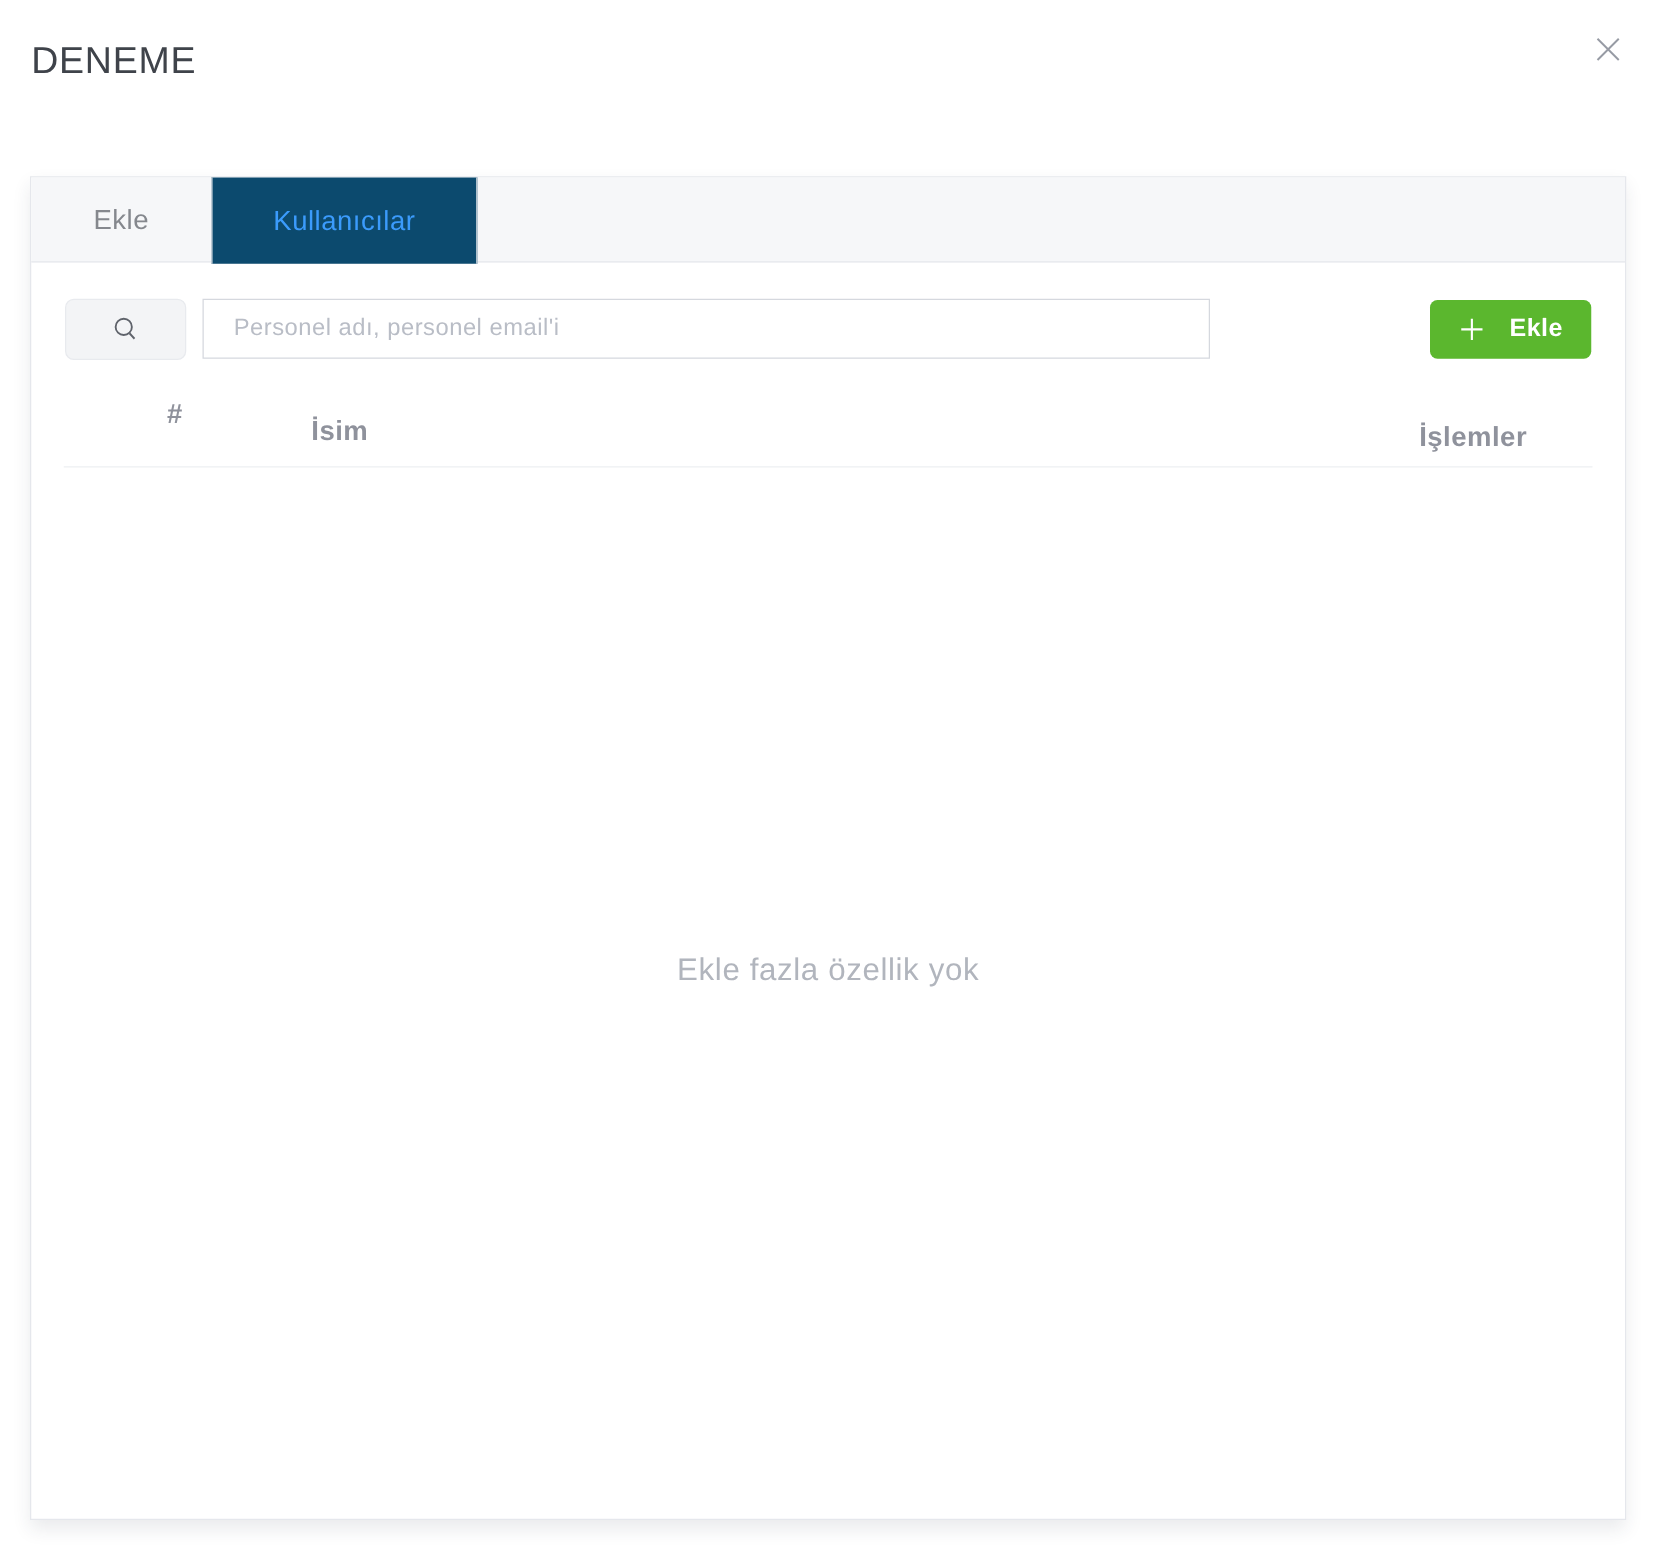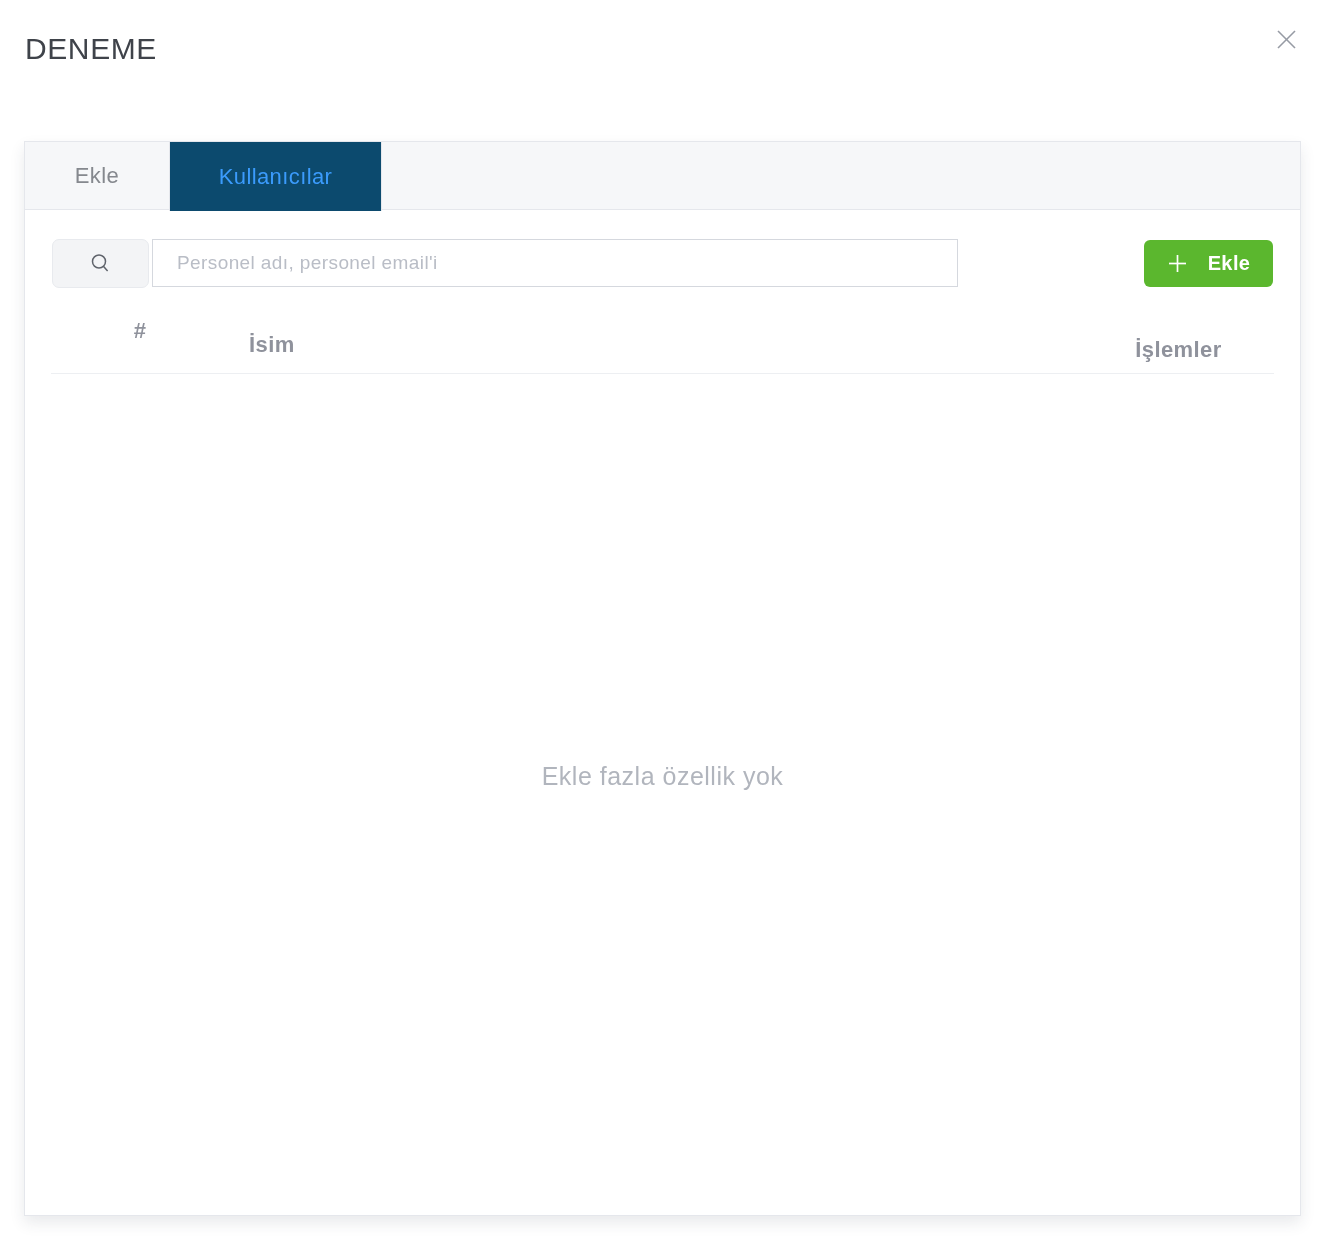--- a/index.html
+++ b/index.html
@@ -64,21 +64,21 @@
   }
   .search-icon-box {
     width: 97px; height: 49px;
     background: #f3f4f6;
     border: 1px solid #e8eaee;
     border-radius: 7px;
     display: flex; align-items: center; justify-content: center;
     cursor: pointer;
   }
   .search-input {
-    margin-left: 3px;
+    margin-left: 13px;
     width: 806px; height: 48px;
     border: 1px solid #d5d8de;
     border-radius: 0;
     padding: 0 20px 0 24px;
     font-size: 19px; color: #5a5e66;
     letter-spacing: 0.4px;
     font-family: "Liberation Sans", sans-serif;
     outline: none; background: #fff;
   }
   .search-input::placeholder { color: #b9bdc6; font-weight: 300; }

